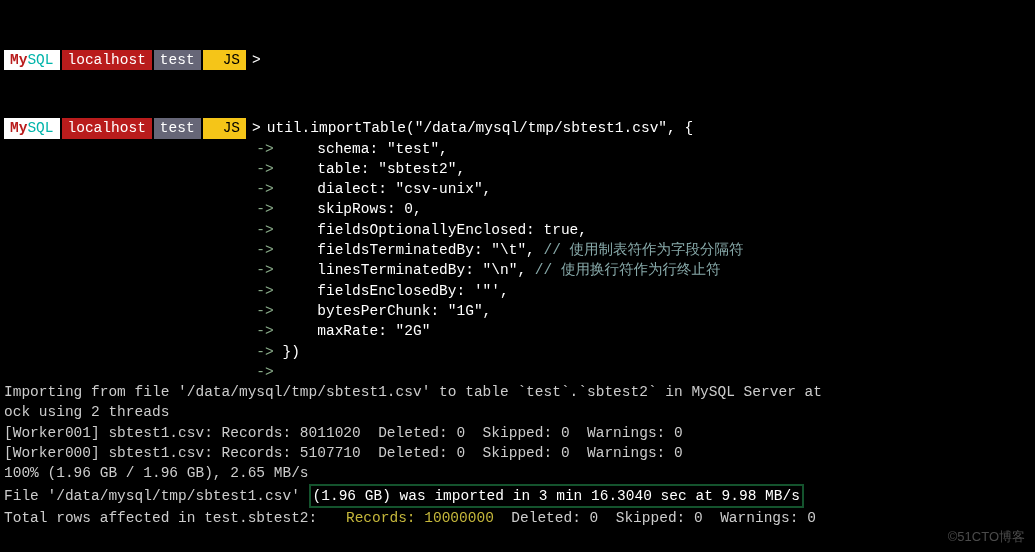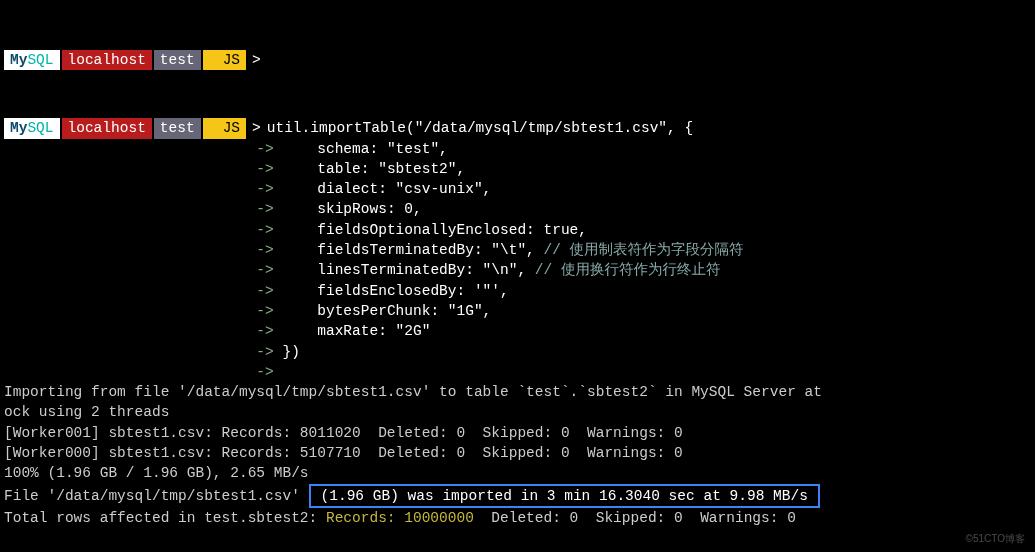--- a/index.html
+++ b/index.html
@@ -11,32 +11,32 @@
       width: 1035px;
       height: 552px;
       overflow: hidden;
       padding: 2px 4px;
       color: #ccc;
     }
     .line { white-space: pre; }
     .prompt-row { display: flex; align-items: baseline; }
     .badge { display: inline-block; padding: 0 6px; text-align: center; }
     .badge-mysql { color: #00b4aa; background: #fff; }
-    .badge-mysql b { color: #0c4a6e; }
+    .badge-mysql b { color: #b91c1c; }
     .badge-host { background: #b91c1c; color: #fff; }
     .badge-db { background: #667; color: #fff; margin-top: 48px; }
     .badge-js { background: #f5c518; color: #000; padding-left: 20px; }
     .arrow { color: #8a8; }
     .gt { color: #fff; margin: 0 6px; }
     .cmd { color: #fff; }
     .comment { color: #8aa; }
-    .yellow { color: #c5b73b; }
-    .hlbox { border: 2px solid #3b82f6; display: inline-block; padding: 0 10px; color: #fff;}
+    .yellow { color: #c5b73b; margin-left: 20px; }
+    .hlbox { border: 2px solid #14532d; display: inline-block; padding: 0 2px; color: #fff;}
     .cursor { display: inline-block; width: 9px; height: 16px; background: #fff; vertical-align: text-bottom; }
-    .watermark { position: absolute; right: 10px; bottom: 6px; color: #888; font-size: 10px; font-family: sans-serif; opacity: 0.55; }
+    .watermark { position: absolute; right: 10px; bottom: 6px; color: #888; font-size: 13px; font-family: sans-serif; opacity: 0.55; }
     .spacer { width: 2px; display: inline-block; }
   </style>
 </head>
 <body>
 
 <div class="line prompt-row">
   <span class="badge badge-mysql"><b>My</b><span>SQL</span></span><span class="spacer"></span><span class="badge badge-host">localhost</span><span class="spacer"></span><span class="badge badge-db">test</span><span class="spacer"></span><span class="badge badge-js">JS</span><span class="gt">&gt;</span>
 </div>
 
 <div class="line prompt-row">

